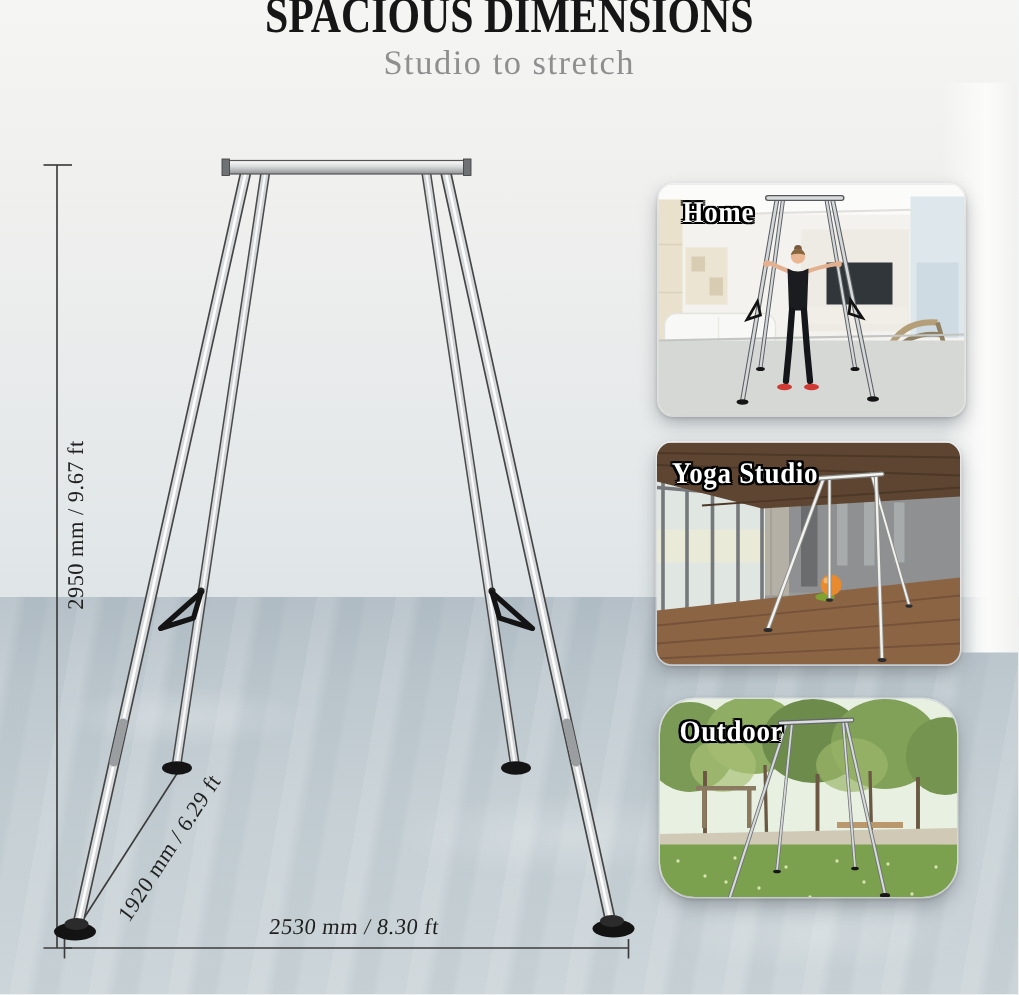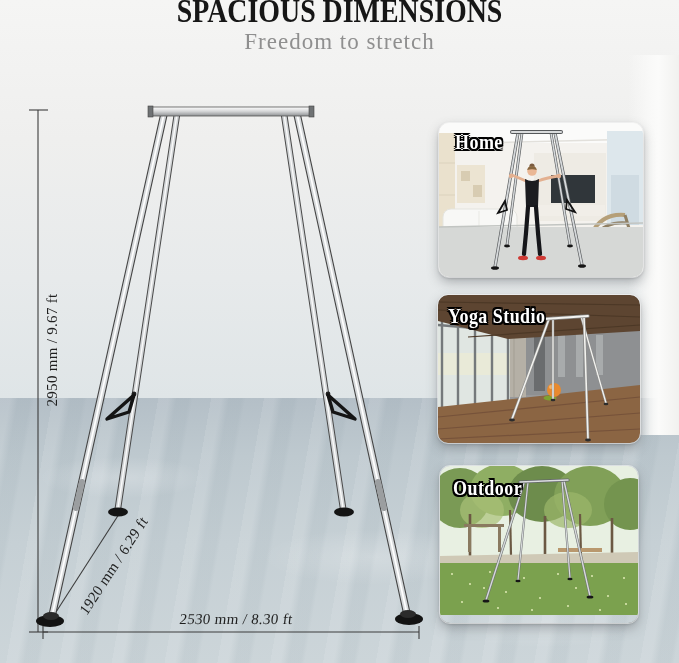--- a/index.html
+++ b/index.html
@@ -35,21 +35,21 @@
   .dim-depth  { left:114px; top:566px; transform:translate(-50%,-50%) rotate(-57deg) skewX(-4deg); }
   .dim-width  { left:236px; top:619px; transform:translate(-50%,-50%) skewX(-7deg); }
 
   
   .card { position:absolute; border-radius:10px; overflow:hidden;
           box-shadow:0 5px 12px rgba(90,95,100,.45), 0 1px 3px rgba(0,0,0,.25);
           outline:1px solid rgba(255,255,255,.55);text-align:right; }
   .card svg { display:block; }
   #card-home    { left:439px; top:123px; width:204px; height:154px; }
   #card-yoga    { left:438px; top:295px; width:202px; height:148px; }
-  #card-outdoor { left:440px; top:466px; width:198px; height:157px; }
+  #card-outdoor { left:440px; top:466px; width:198px; height:132px;border-radius:23px; }
   .card-label { position:absolute; font-weight:700; font-size:20px; color:#fff;
       letter-spacing:.5px; transform:scaleX(.9); transform-origin:left top; white-space:nowrap;
       text-shadow:-1.6px -1.6px 0 #000, 1.6px -1.6px 0 #000, -1.6px 1.6px 0 #000, 1.6px 1.6px 0 #000,
                   0 -1.6px 0 #000, 0 1.6px 0 #000, -1.6px 0 0 #000, 1.6px 0 0 #000; }
   #card-home .card-label { left:16px; top:8px; }
   #card-yoga .card-label { left:10px; top:10px; }
   #card-outdoor .card-label { left:13px; top:11px; }
 
   .main-svg { position:absolute; left:0; top:0; }
 </style>
@@ -120,21 +120,21 @@
     <g stroke="#141414" fill="none" stroke-linejoin="round">
       <circle cx="134" cy="394" r="2.4" fill="#222" stroke="none"></circle>
       <path d="M134,395 L107,419 L129,412 Z" stroke-width="3.4"></path>
       <circle cx="328" cy="394" r="2.4" fill="#222" stroke="none"></circle>
       <path d="M328,395 L355,419 L333,412 Z" stroke-width="3.4"></path>
     </g>
   </svg>
 
   <div class="header">
     <div><span class="title">SPACIOUS DIMENSIONS</span></div>
-    <div class="subtitle">Freedom to stretch</div>
+    <div class="subtitle">Studio to stretch</div>
   </div>
 
   <div class="dim-label dim-height">2950 mm / 9.67 ft</div>
   <div class="dim-label dim-depth">1920 mm / 6.29 ft</div>
   <div class="dim-label dim-width">2530 mm / 8.30 ft</div>
 
   <div class="card" id="card-home">
     <svg width="204" height="154" viewBox="0 0 204 154">
       <rect width="204" height="154" fill="#f4f2ee"></rect>
       <rect width="204" height="20" fill="#fbfbfa"></rect>

